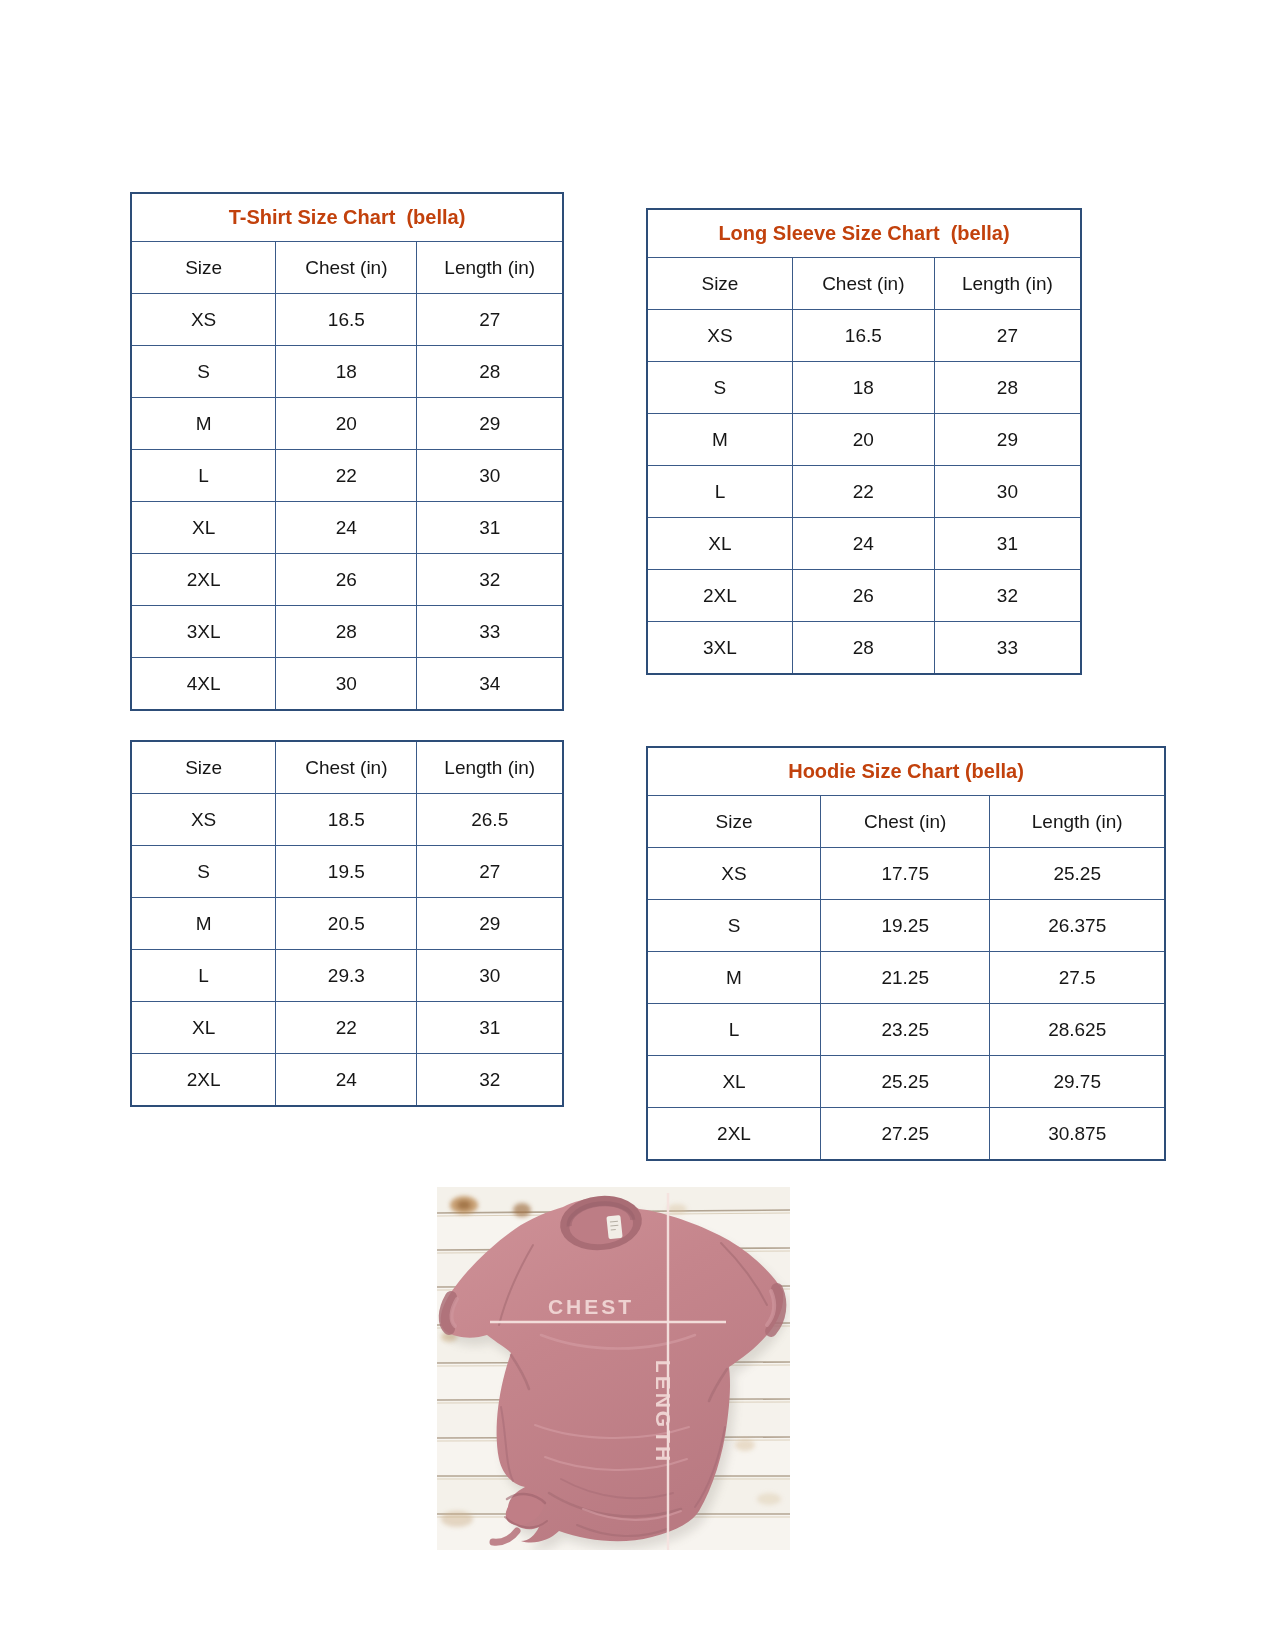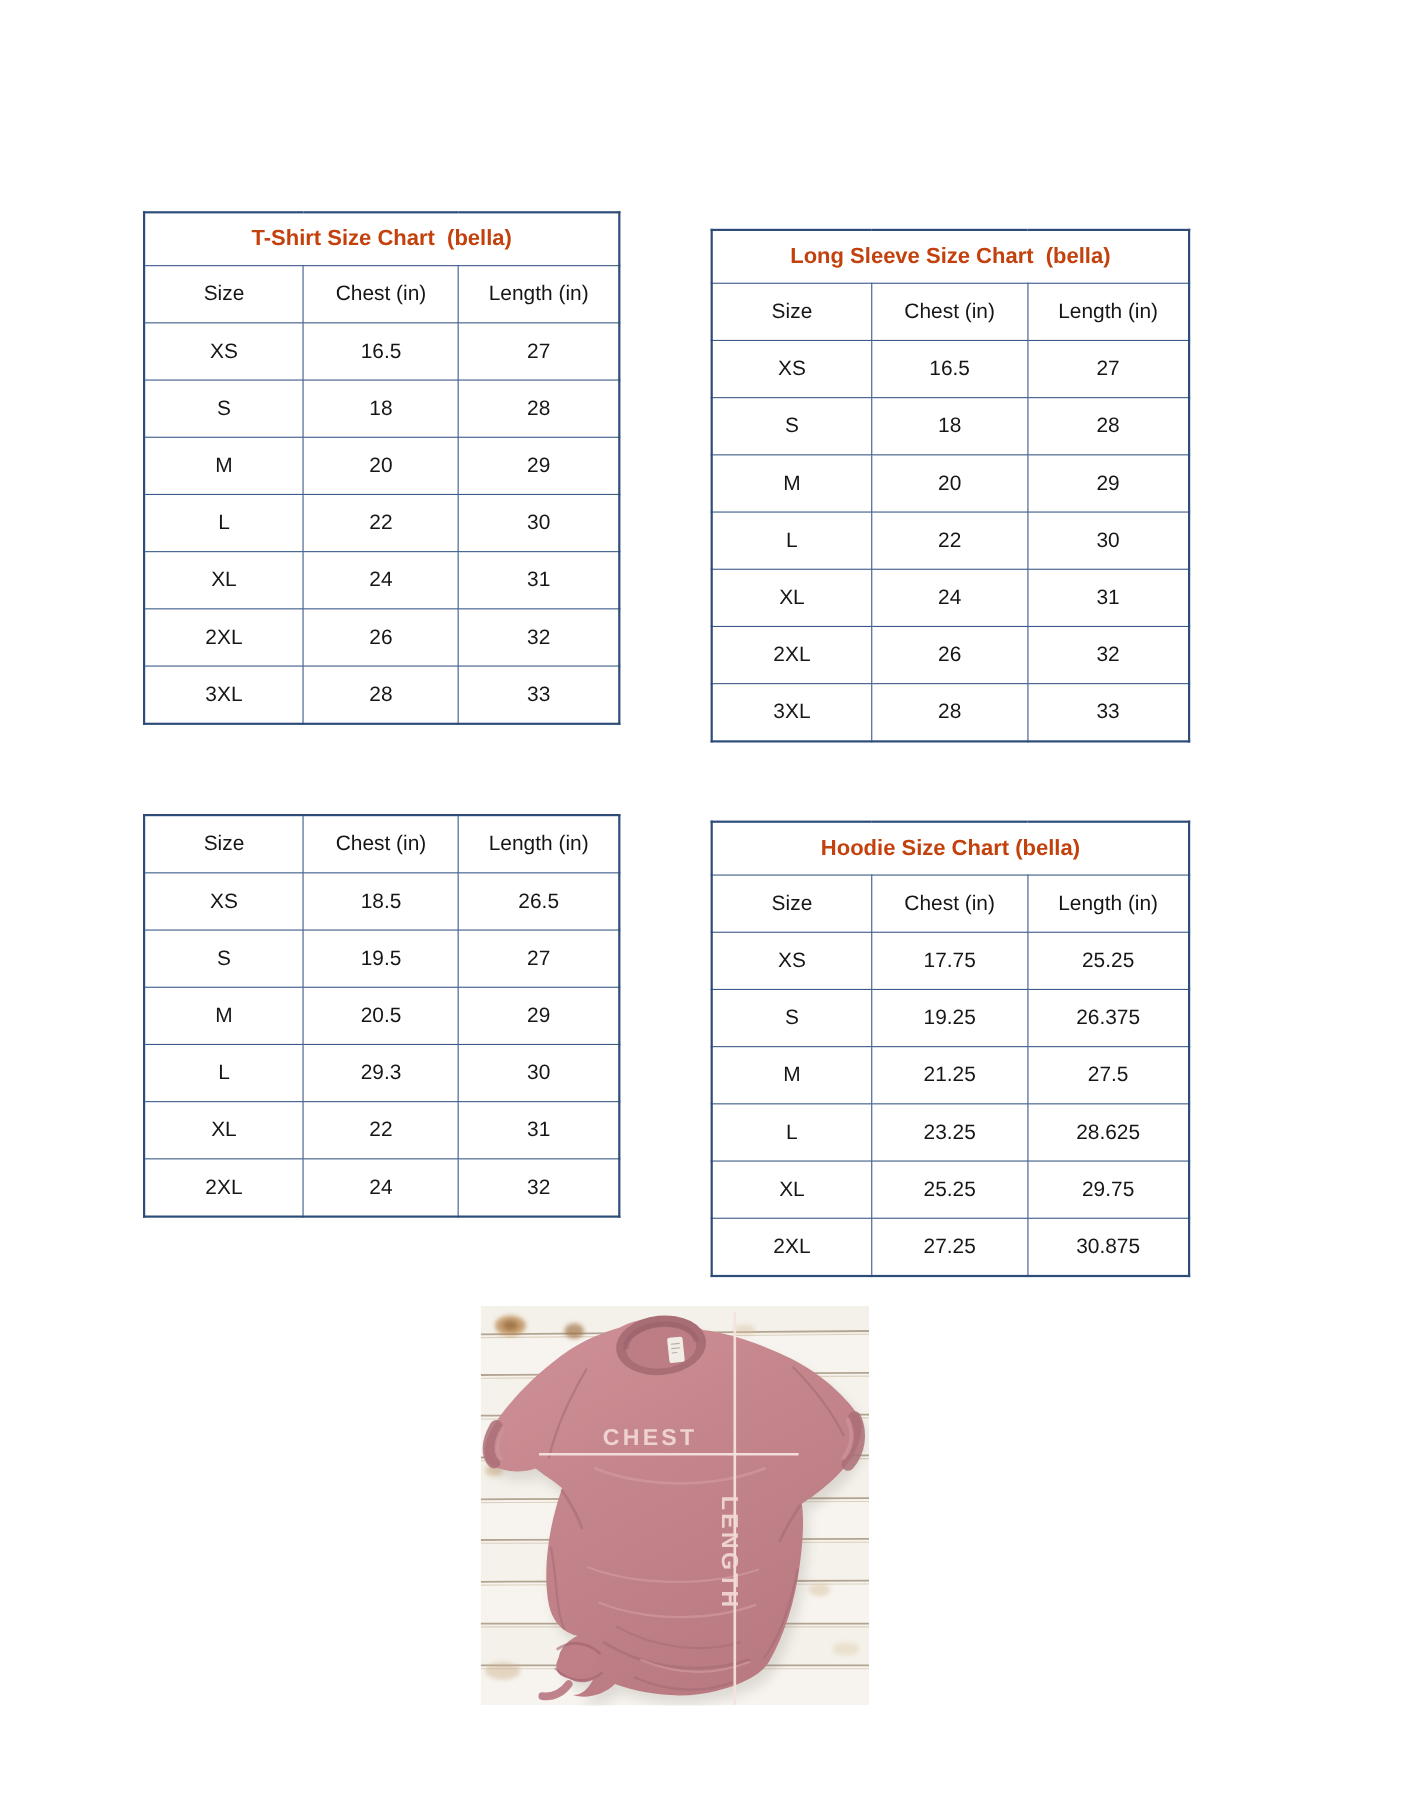--- a/index.html
+++ b/index.html
@@ -14,21 +14,21 @@
   .size-table th,.size-table td{
     border:1.6px solid #3a5a88;text-align:center;vertical-align:middle;
     padding:0;height:51px;font-size:19px;font-weight:normal;color:#161616;
   }
   .size-table .title-cell{
     height:47px;font-size:20px;font-weight:bold;color:#c2410c;white-space:pre;
   }
   #table-tshirt    {left:130px;top:192px;width:434px;}
   #table-longsleeve{left:646px;top:208px;width:436px;}
   #table-sweatshirt{left:130px;top:740px;width:434px;}
-  #table-hoodie    {left:646px;top:746px;width:436px;}
+  #table-hoodie    {left:646px;top:746px;width:520px;}
   .col-size{width:33.5%}.col-chest{width:32.7%}.col-length{width:33.8%}
   .photo{
     position:absolute;left:437px;top:1187px;width:295px;height:363px;
   }
   .photo svg{display:block;}
 </style>
 </head>
 <body>
 
 <div>
@@ -77,20 +77,25 @@
         </tr>
         <tr>
           <td>2XL</td>
           <td>26</td>
           <td>32</td>
         </tr>
         <tr>
           <td>3XL</td>
           <td>28</td>
           <td>33</td>
+        </tr>
+        <tr>
+          <td>4XL</td>
+          <td>30</td>
+          <td>34</td>
         </tr>
       </tbody>
   </table>
 
   <table class="size-table" id="table-longsleeve">
     <colgroup>
         <col class="col-size">
         <col class="col-chest">
         <col class="col-length">
       </colgroup>

